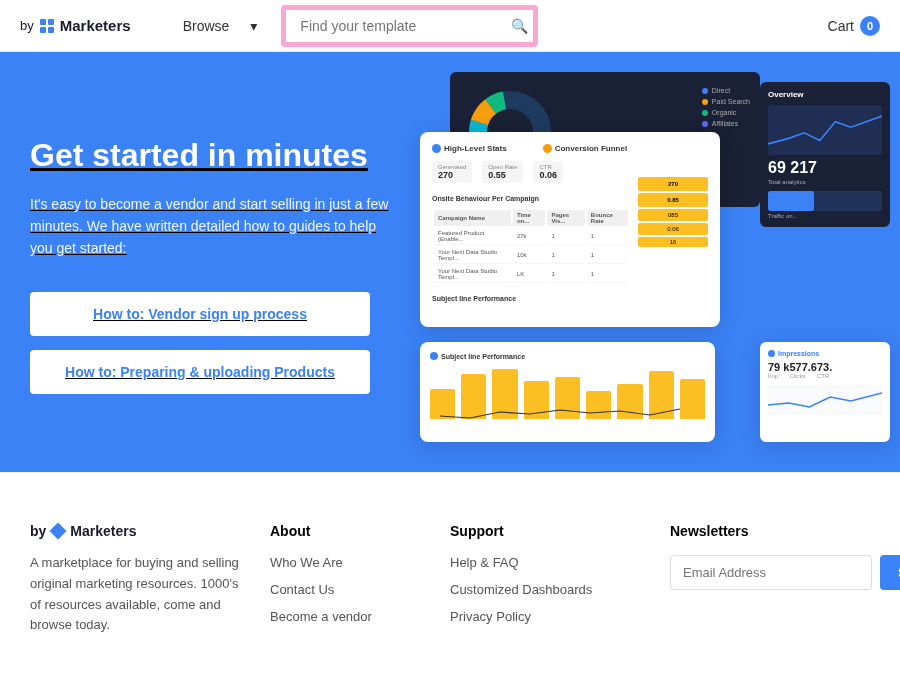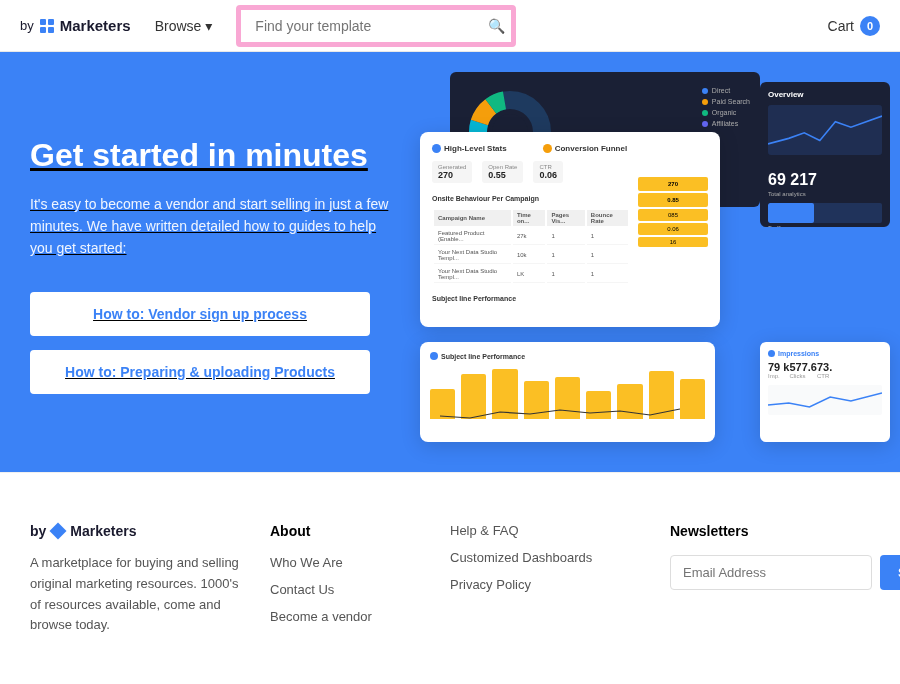--- a/index.html
+++ b/index.html
@@ -23,27 +23,28 @@
       font-size: 15px;
       color: #1a1a2e;
       text-decoration: none;
       white-space: nowrap;
     }
     .logo-by { color: #1a1a2e; font-weight: 400; font-size: 13px; }
     .logo-marketers { color: #1a1a2e; font-weight: 700; font-size: 15px; }
     .browse-btn {
       display: flex;
       align-items: center;
-      gap: 4px;
+      gap: 21px;
       background: none;
       border: none;
       cursor: pointer;
       font-size: 14px;
       color: #333;
       padding: 4px 8px;
+      margin-left: 28px;
     }
     .browse-icon {
       display: grid;
       grid-template-columns: 1fr 1fr;
       gap: 2px;
       width: 14px;
       height: 14px;
     }
     .browse-icon span {
       background: #3b82f6;
@@ -255,21 +256,21 @@
       background: rgba(59,130,246,0.15);
       border-radius: 3px;
       position: relative;
       overflow: hidden;
     }
     .chart-line {
       stroke: #3b82f6;
       stroke-width: 1.5;
       fill: none;
     }
-    .big-number { font-size: 16px; font-weight: 700; color: #fff; margin: 16px 0 2px; }
+    .big-number { font-size: 16px; font-weight: 700; color: #fff; margin: 4px 0 2px; }
     .small-label { font-size: 6px; color: #aaa; }
 
     
     .mockup-bottom-left {
       position: absolute;
       bottom: 10px;
       left: -10px;
       width: 295px;
       height: 100px;
       background: #fff;
@@ -613,20 +614,21 @@
     </div>
 
     <div class="footer-col">
       <div class="footer-col-title">About</div>
       <a class="footer-link">Who We Are</a>
       <a class="footer-link">Contact Us</a>
       <a class="footer-link">Become a vendor</a>
     </div>
 
     <div class="footer-col">
+      <div class="footer-col-title">Support</div>
       <a class="footer-link">Help &amp; FAQ</a>
       <a class="footer-link">Customized Dashboards</a>
       <a class="footer-link">Privacy Policy</a>
     </div>
 
     <div class="newsletter-col">
       <div class="footer-col-title">Newsletters</div>
       <div class="newsletter-form">
         <input type="email" class="newsletter-input" placeholder="Email Address" style="">
         <button class="subscribe-btn">Subscribe</button>

